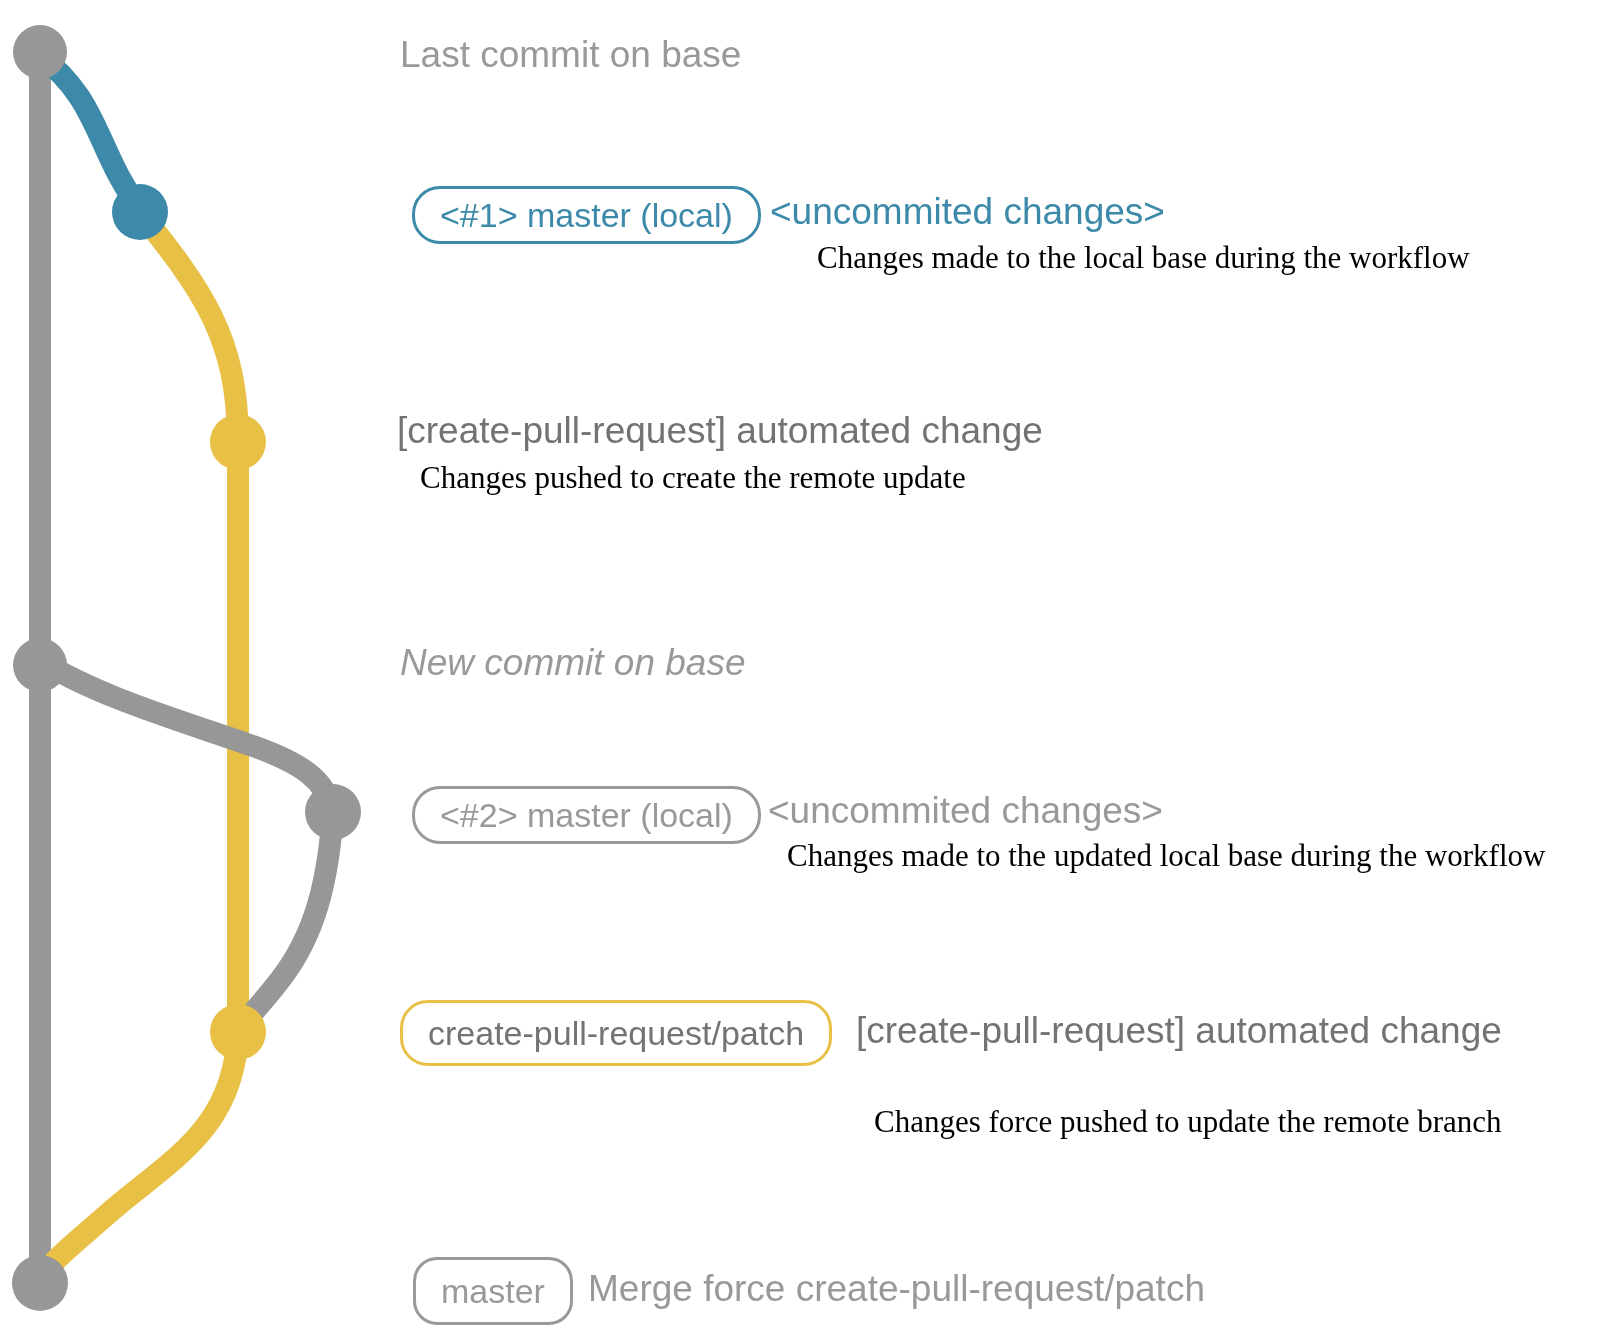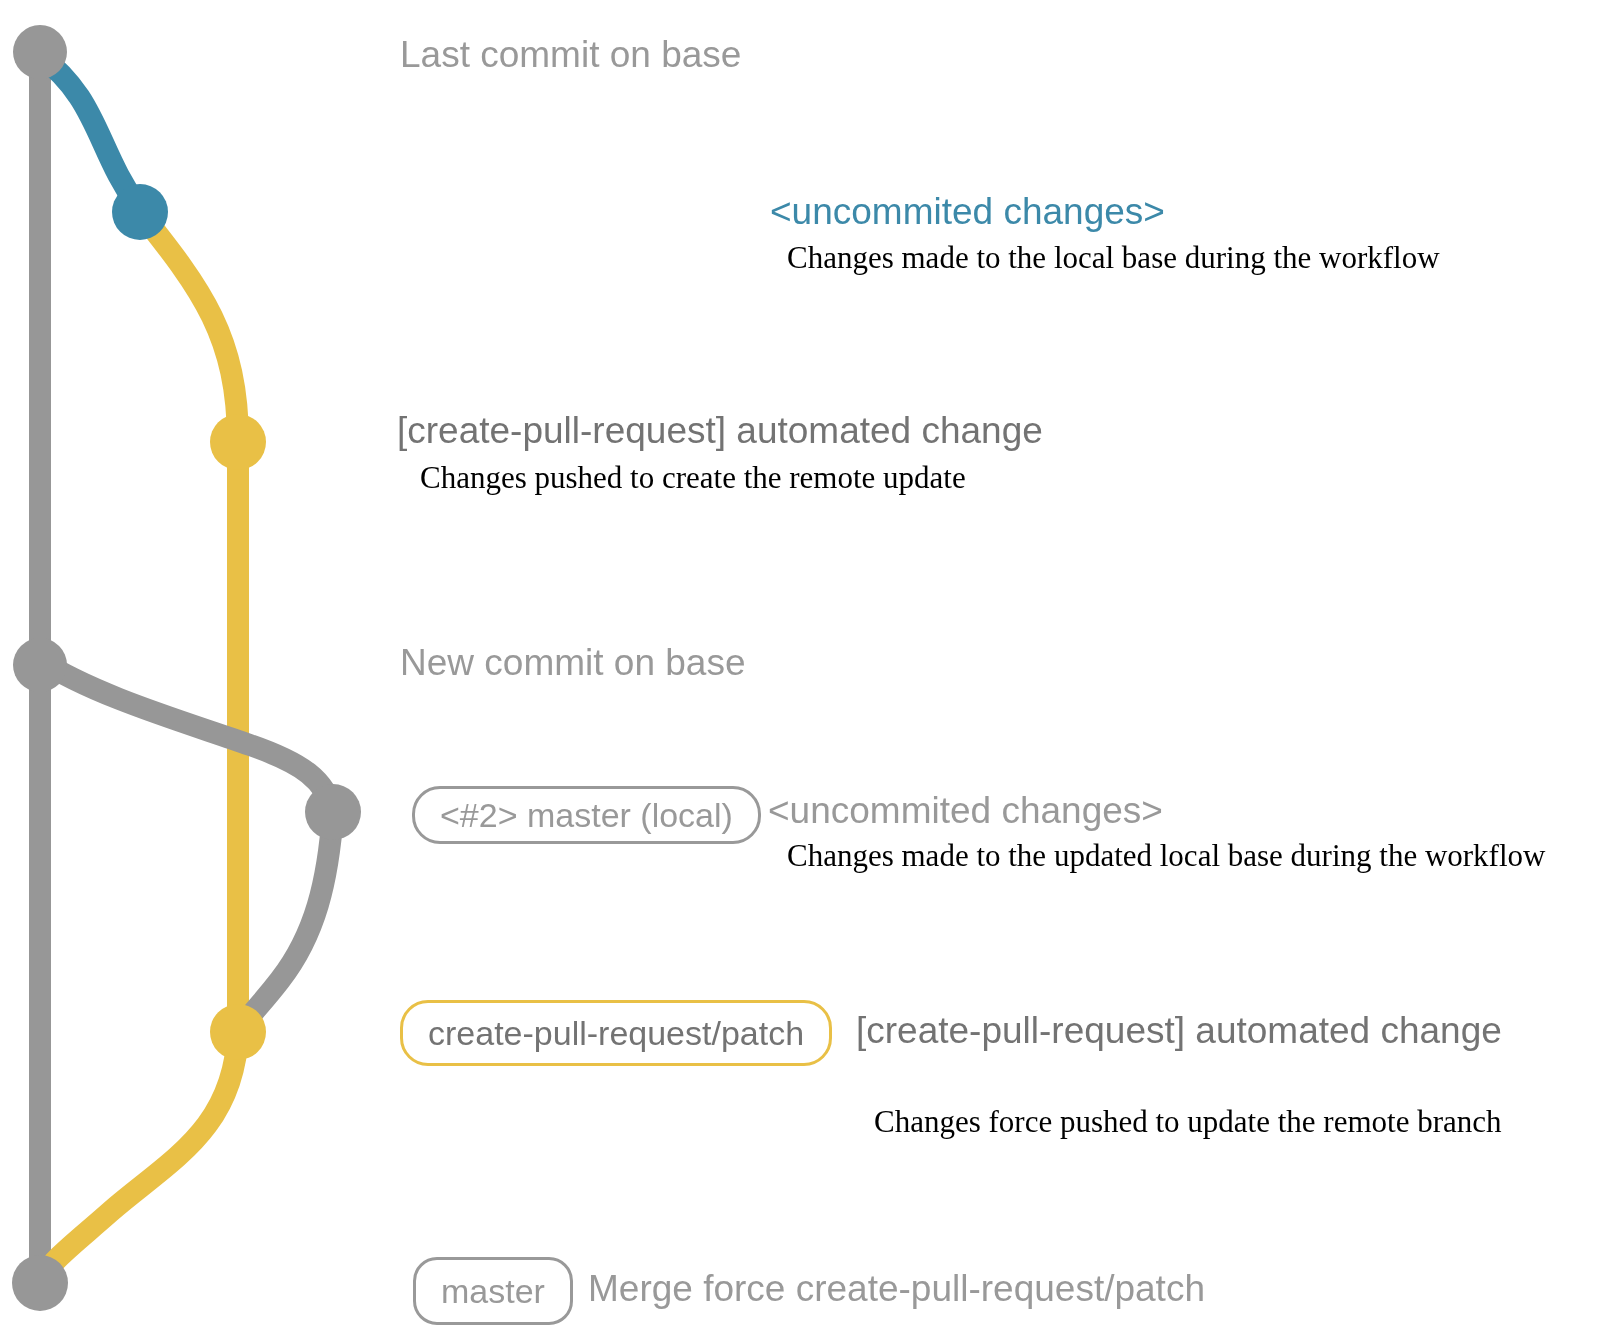--- a/index.html
+++ b/index.html
@@ -68,27 +68,28 @@
     <circle cx="140" cy="212" r="28" fill="#3C89A9"></circle>
     <circle cx="238" cy="442" r="28" fill="#E9C046"></circle>
     <circle cx="40" cy="665" r="27" fill="#979797"></circle>
     <circle cx="333" cy="812" r="28" fill="#979797"></circle>
     <circle cx="238" cy="1032" r="28" fill="#E9C046"></circle>
     <circle cx="40" cy="1283" r="28" fill="#979797"></circle>
   </svg>
 
   <div class="ann" style="left:400px;top:34px;">Last commit on base</div>
 
+  <div class="badge c-blue" style="left:412px;top:186px;">&lt;#1&gt; master (local)</div>
   <div class="ann c-blue" style="left:770px;top:191px;">&lt;uncommited changes&gt;</div>
-  <div class="desc" style="left:787px;top:240px;">Changes made to the local base during the workflow</div>
+  <div class="desc" style="left:817px;top:240px;">Changes made to the local base during the workflow</div>
 
   <div class="ann c-yellow" style="left:397px;top:410px;">[create-pull-request] automated change</div>
   <div class="desc" style="left:420px;top:460px;">Changes pushed to create the remote update</div>
 
-  <div class="ann" style="left:400px;top:642px;">New commit on base</div>
+  <div class="ann" style="left:400px;top:642px;font-style:italic;">New commit on base</div>
 
   <div class="badge c-gray" style="left:412px;top:786px;">&lt;#2&gt; master (local)</div>
   <div class="ann" style="left:768px;top:790px;">&lt;uncommited changes&gt;</div>
   <div class="desc" style="left:787px;top:838px;">Changes made to the updated local base during the workflow</div>
 
   <div class="badge c-yellow" style="left:400px;top:1000px;height:66px;">create-pull-request/patch</div>
   <div class="ann c-yellow" style="left:856px;top:1010px;">[create-pull-request] automated change</div>
   <div class="desc" style="left:874px;top:1084px;margin-top:20px;">Changes force pushed to update the remote branch</div>
 
   <div class="badge c-gray" style="left:413px;top:1257px;height:68px;border-radius:24px;">master</div>

